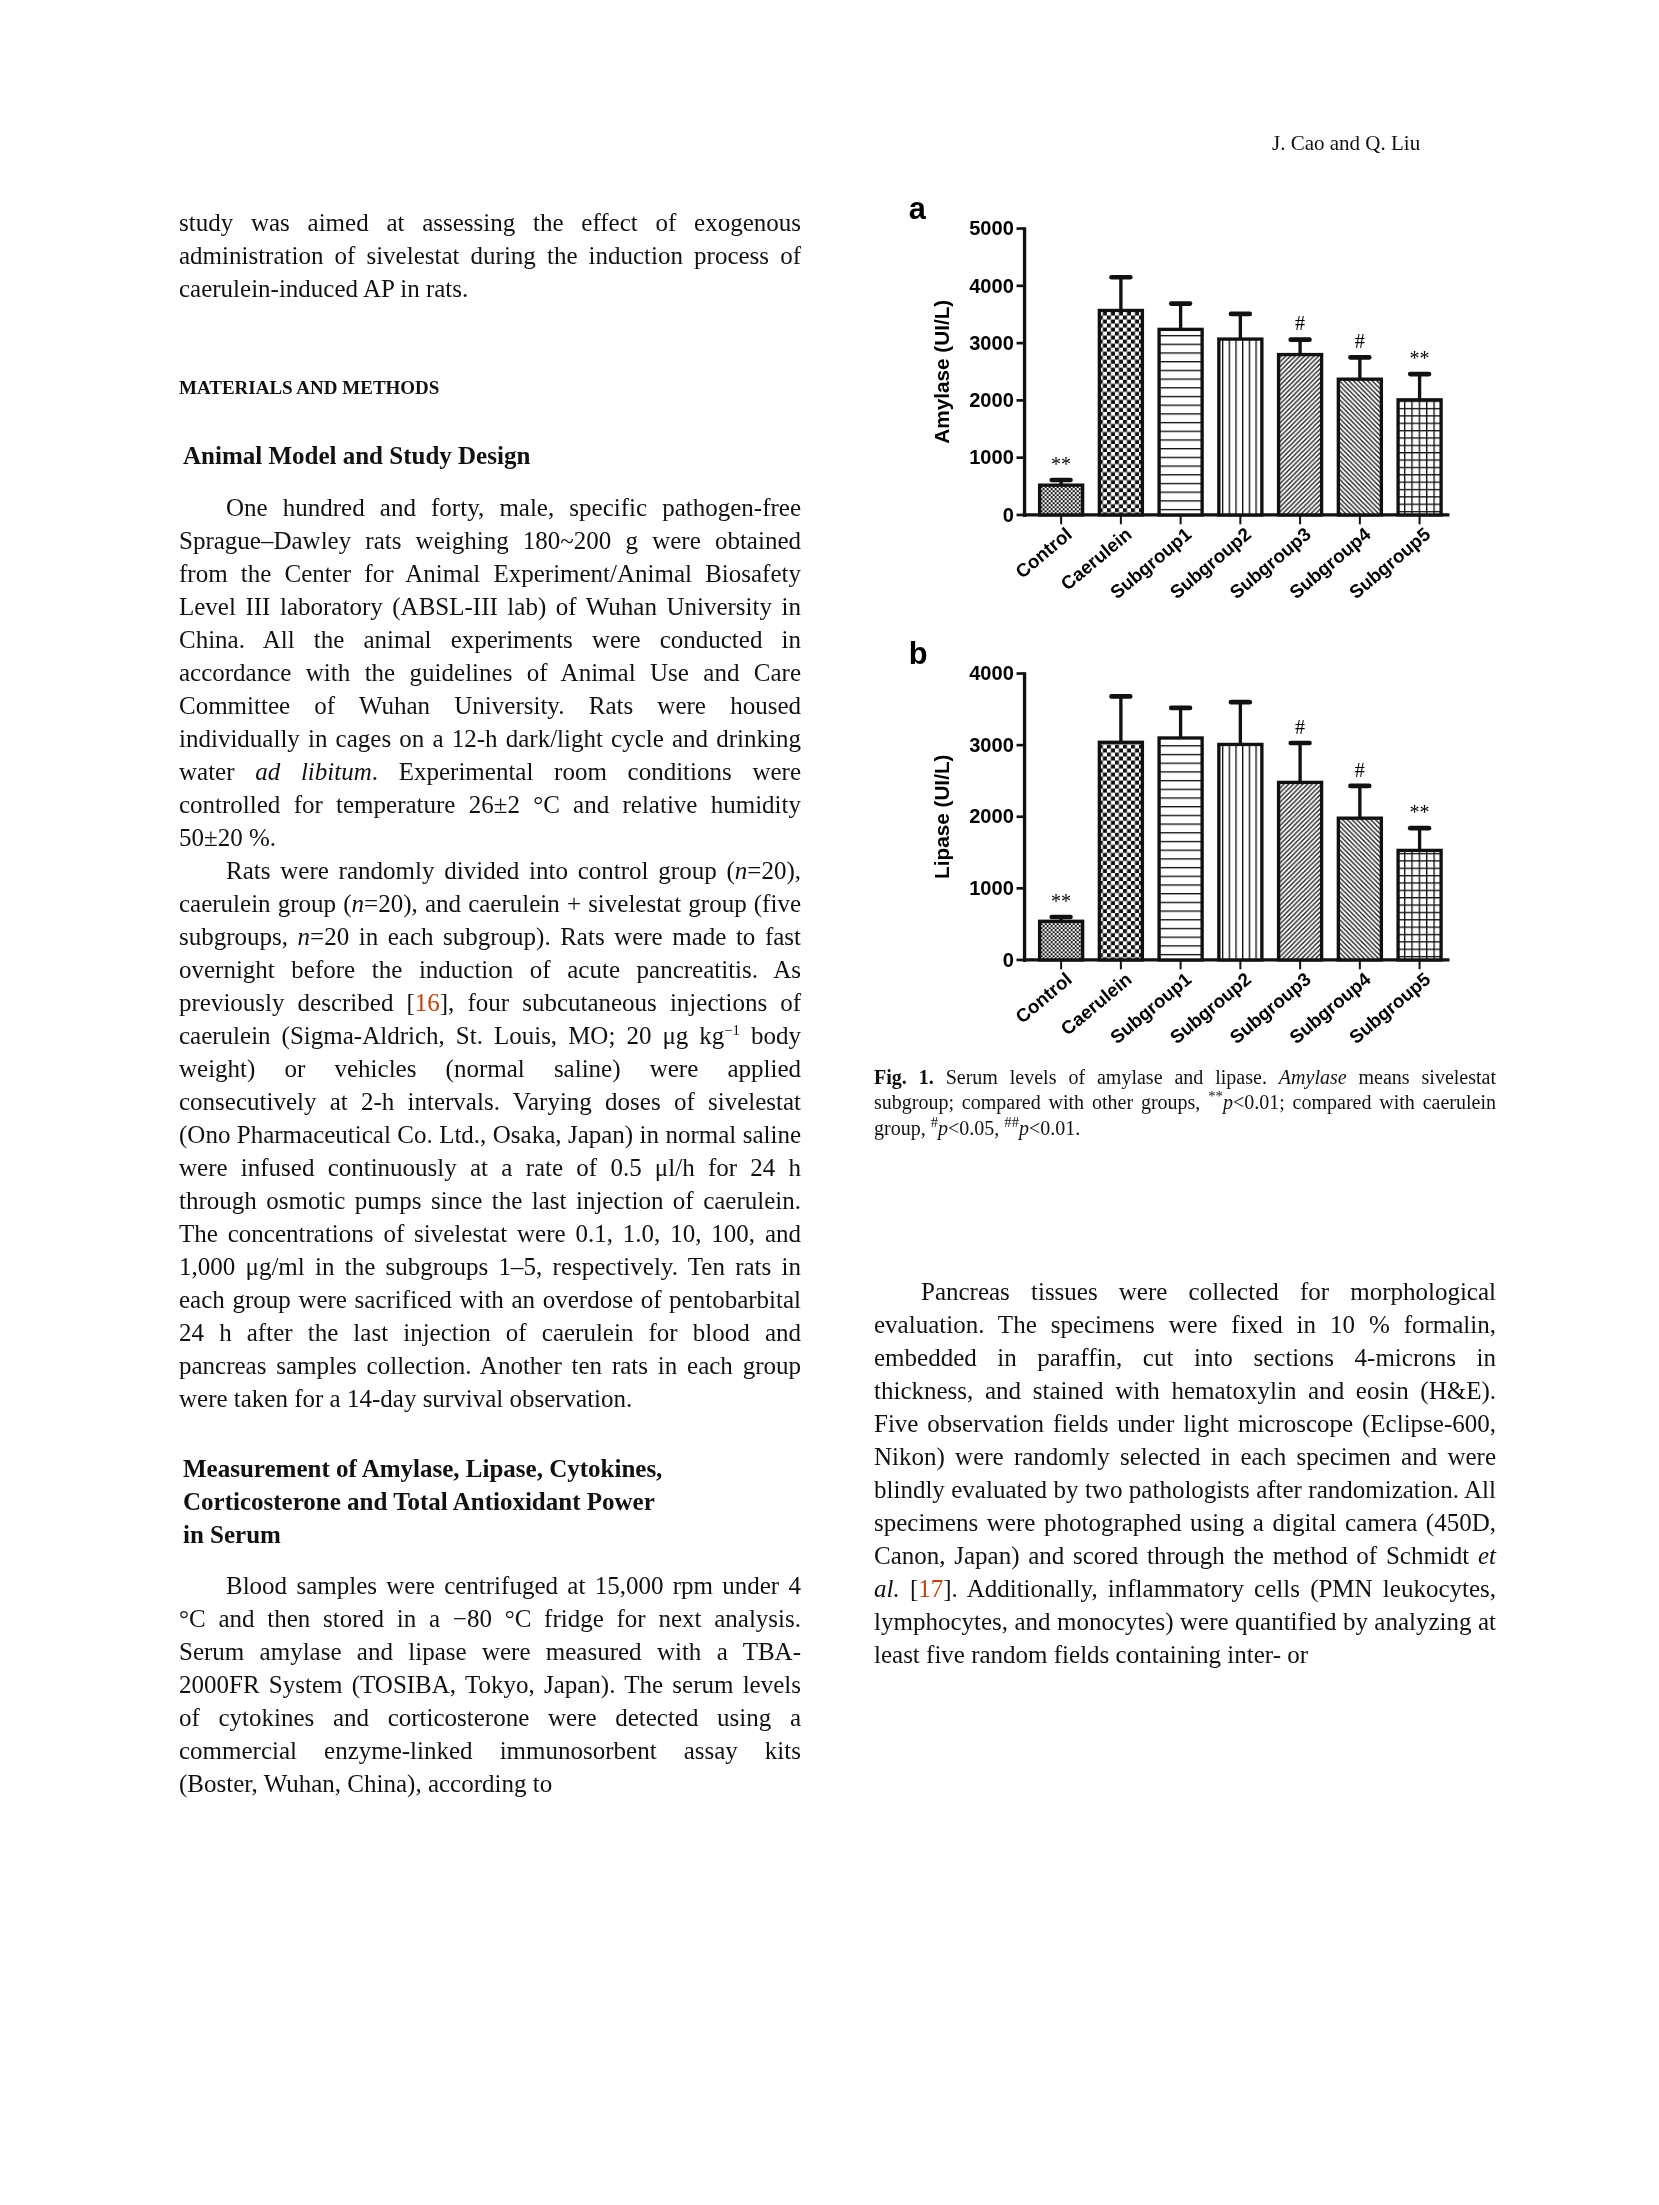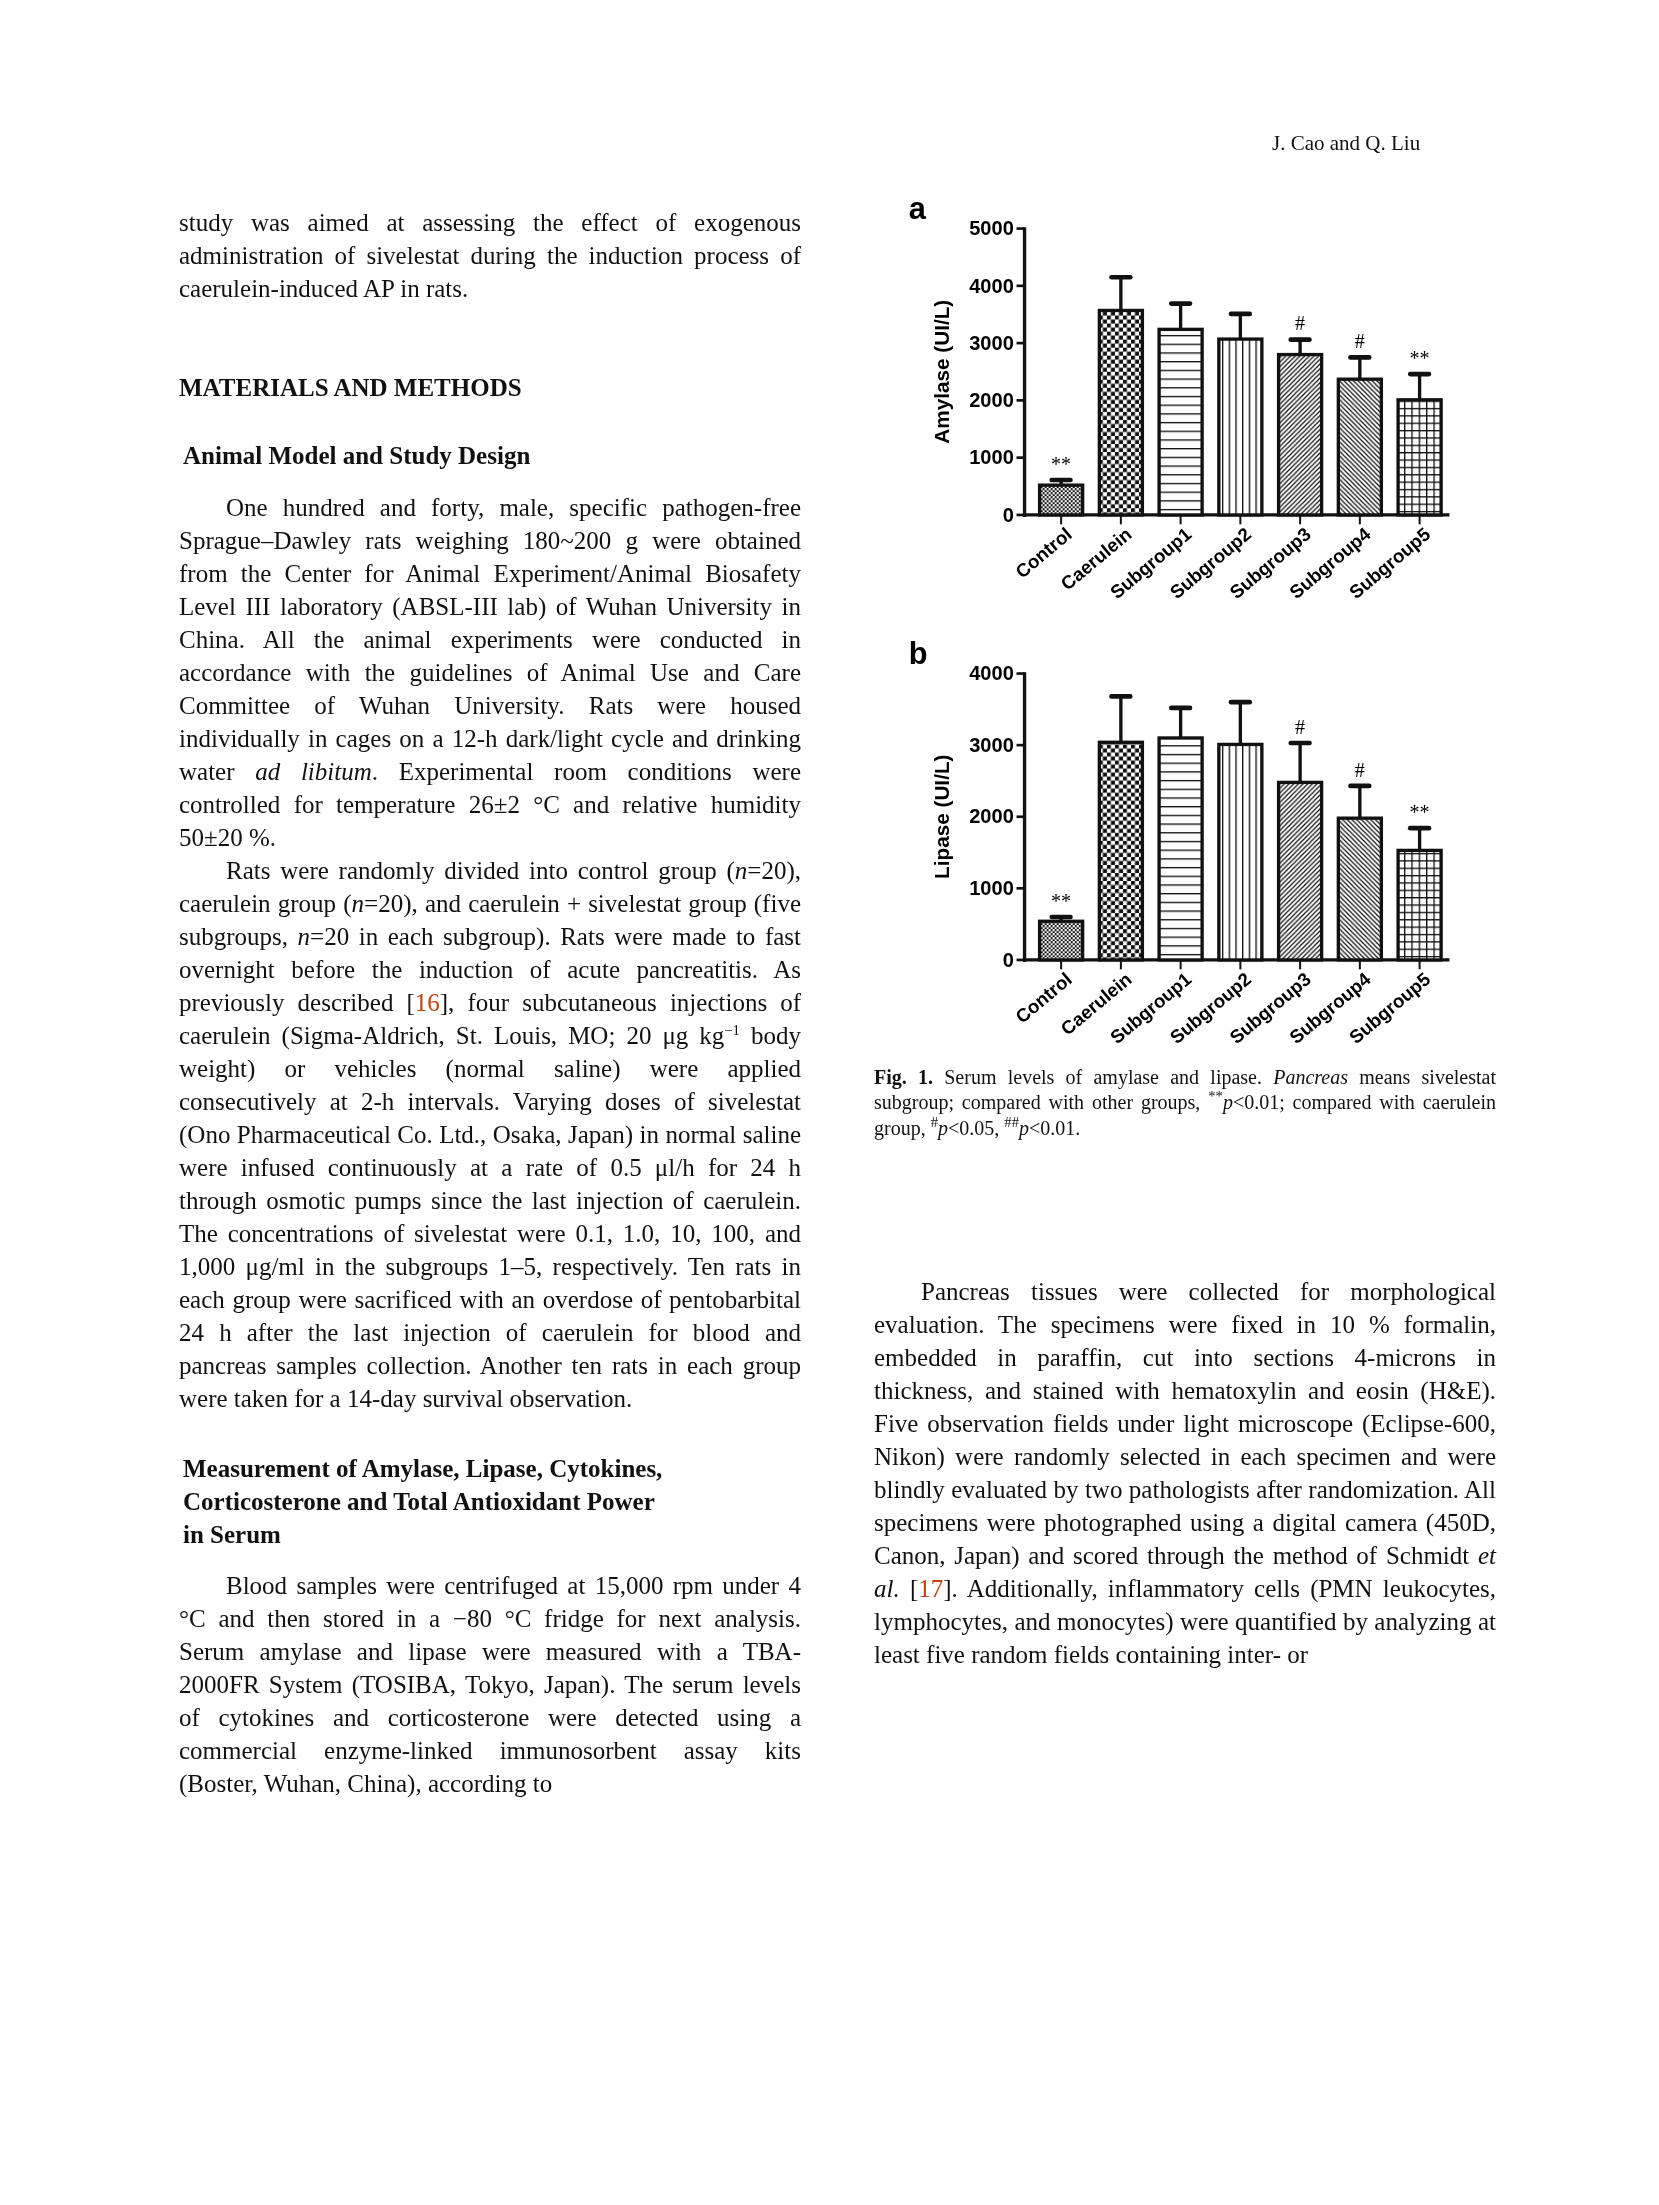--- a/index.html
+++ b/index.html
@@ -4,21 +4,21 @@
 <style>
   html, body { margin:0; padding:0; background:#ffffff; }
   body { width:1660px; height:2205px; position:relative; overflow:hidden;
          font-family:"Liberation Serif", serif; color:#111; }
   .running-head { position:absolute; left:1272px; top:131px; font-size:21px; }
   .col { position:absolute; font-size:25px; line-height:33px; text-align:justify; }
   .col-left { left:179px; top:206px; width:622px; }
   .col-right { left:874px; top:1208px; width:622px; }
   .p { margin:0; }
   .indent { text-indent:47px; }
-  .h1 { font-weight:bold; font-size:25px; margin:0; }
+  .h1 { font-weight:bold; font-size:19px; margin:0; }
   .h2 { font-weight:bold; font-size:25px; margin:4px; line-height:33px; text-align:left; }
   .ref { color:#c2410c; }
   sup { font-size:14.7px; line-height:0; }
   .figure { position:absolute; left:874px; top:187px; width:629px; }
   svg text { font-family:"Liberation Sans", sans-serif; }
   .caption { position:absolute; left:874px; top:1065px; width:622px; font-size:20px; line-height:25.4px; text-align:justify; }
 </style>
 </head>
 <body>
 
@@ -217,20 +217,20 @@
       <text x="0" y="0" font-size="28" font-weight="bold" text-anchor="end" transform="translate(744.0714285714287,522) rotate(-40)">Subgroup4</text>
       <line x1="815.3571428571429" y1="293.12" x2="815.3571428571429" y2="326.28999999999996" stroke="#111" stroke-width="5"></line>
       <line x1="801.3571428571429" y1="293.12" x2="829.3571428571429" y2="293.12" stroke="#111" stroke-width="7" stroke-linecap="round"></line>
       <rect x="783.2142857142858" y="326.28999999999996" width="64.28571428571429" height="163.71000000000004" fill="url(#chart-b-grid)" stroke="#111" stroke-width="5"></rect>
       <line x1="815.3571428571429" y1="490" x2="815.3571428571429" y2="504" stroke="#111" stroke-width="3"></line>
       <text x="815.3571428571429" y="279.12" font-size="30" text-anchor="middle" font-family="Liberation Serif, serif" style="font-family: &quot;Liberation Serif&quot;, serif;">**</text>
       <text x="0" y="0" font-size="28" font-weight="bold" text-anchor="end" transform="translate(833.3571428571429,522) rotate(-40)">Subgroup5</text>
     </svg>
 </div>
 
-<div class="caption"><b>Fig. 1.</b><span> Serum levels of amylase and lipase. </span><i>Pancreas</i><span> means sivelestat subgroup; compared with other groups, </span><sup>**</sup><i>p</i><span>&lt;0.01; compared with caerulein group, </span><sup>#</sup><i>p</i><span>&lt;0.05, </span><sup>##</sup><i>p</i><span>&lt;0.01.</span></div>
+<div class="caption"><b>Fig. 1.</b><span> Serum levels of amylase and lipase. </span><i>Amylase</i><span> means sivelestat subgroup; compared with other groups, </span><sup>**</sup><i>p</i><span>&lt;0.01; compared with caerulein group, </span><sup>#</sup><i>p</i><span>&lt;0.05, </span><sup>##</sup><i>p</i><span>&lt;0.01.</span></div>
 
 <div class="col col-right">
   <div style="height:52px"></div>
   <div style="height:14.7px"></div>
   <p class="p indent"><span>Pancreas tissues were collected for morphological evaluation. The specimens were fixed in 10 % formalin, embedded in paraffin, cut into sections 4-microns in thickness, and stained with hematoxylin and eosin (H&amp;E). Five observation fields under light microscope (Eclipse-600, Nikon) were randomly selected in each specimen and were blindly evaluated by two pathologists after randomization. All specimens were photographed using a digital camera (450D, Canon, Japan) and scored through the method of Schmidt </span><i>et al.</i> [<span class="ref">17</span>].<span> Additionally, inflammatory cells (PMN leukocytes, lymphocytes, and monocytes) were quantified by analyzing at least five random fields containing inter- or</span></p>
 </div>
 
 
 </body></html>

